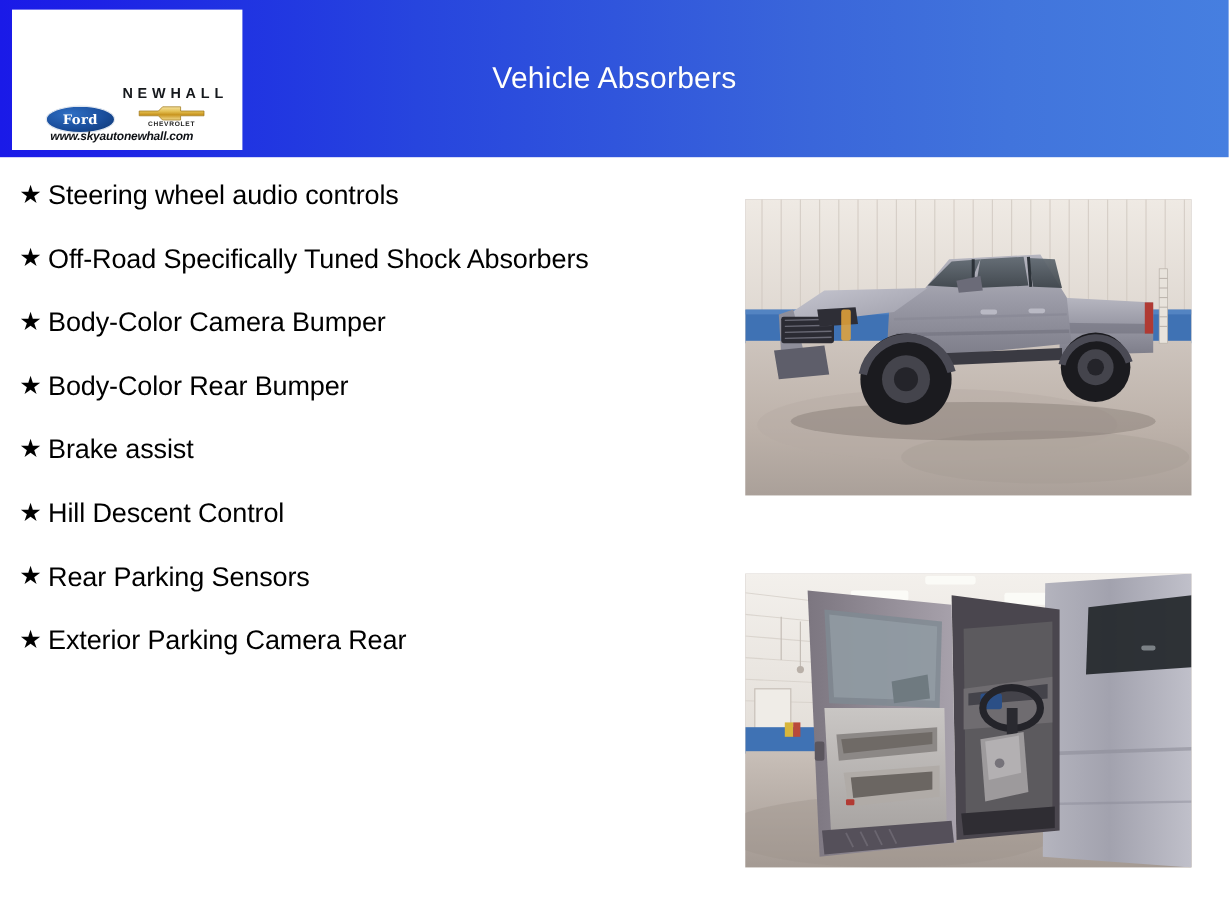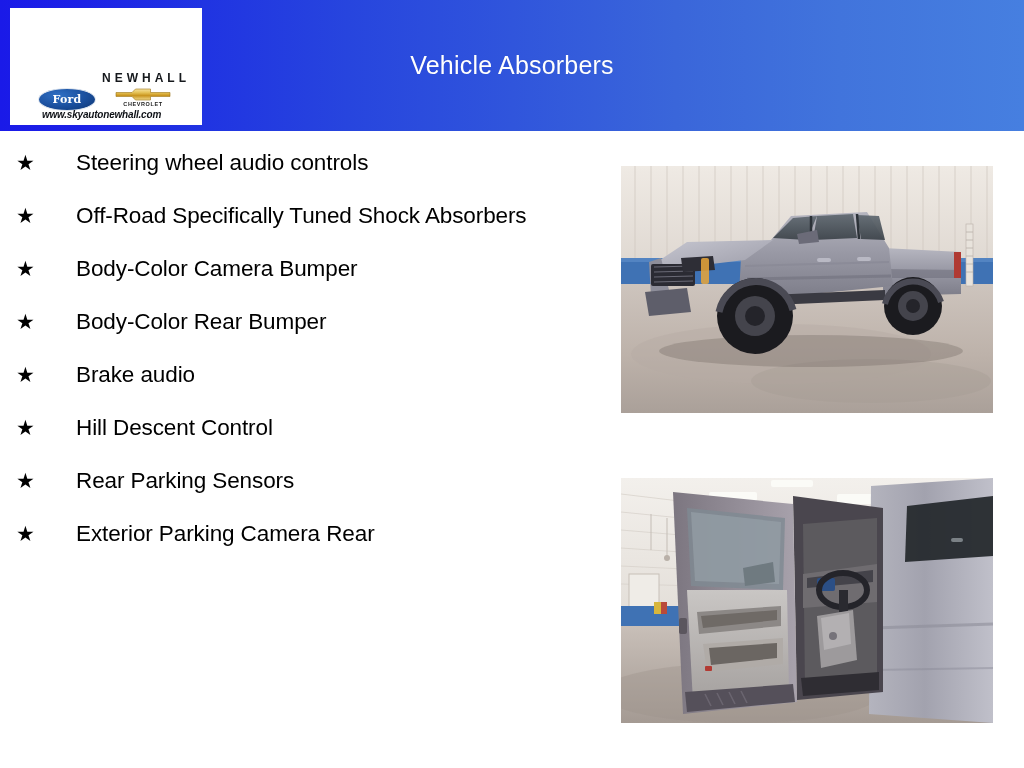--- a/index.html
+++ b/index.html
@@ -183,21 +183,20 @@
     text-align: left;
     padding-left: 6px;
     box-sizing: border-box;
   }
   .feature-label {
     flex: 1 1 auto;
     color: #000000;
     font-size: 22.5px;
     line-height: 30px;
     letter-spacing: -0.1px;
-    margin-left: 36px;
   }
 
   
   .photo {
     position: absolute;
     overflow: hidden;
     background: #cfc8c4;
   }
   #photo-exterior {
     left: 621px; top: 166px;
@@ -261,21 +260,21 @@
   <div class="feature-item">
     <span class="feature-bullet">★</span>
     <span class="feature-label">Body-Color Camera Bumper</span>
   </div>
   <div class="feature-item">
     <span class="feature-bullet">★</span>
     <span class="feature-label">Body-Color Rear Bumper</span>
   </div>
   <div class="feature-item">
     <span class="feature-bullet">★</span>
-    <span class="feature-label">Brake audio</span>
+    <span class="feature-label">Brake assist</span>
   </div>
   <div class="feature-item">
     <span class="feature-bullet">★</span>
     <span class="feature-label">Hill Descent Control</span>
   </div>
   <div class="feature-item">
     <span class="feature-bullet">★</span>
     <span class="feature-label">Rear Parking Sensors</span>
   </div>
   <div class="feature-item">

